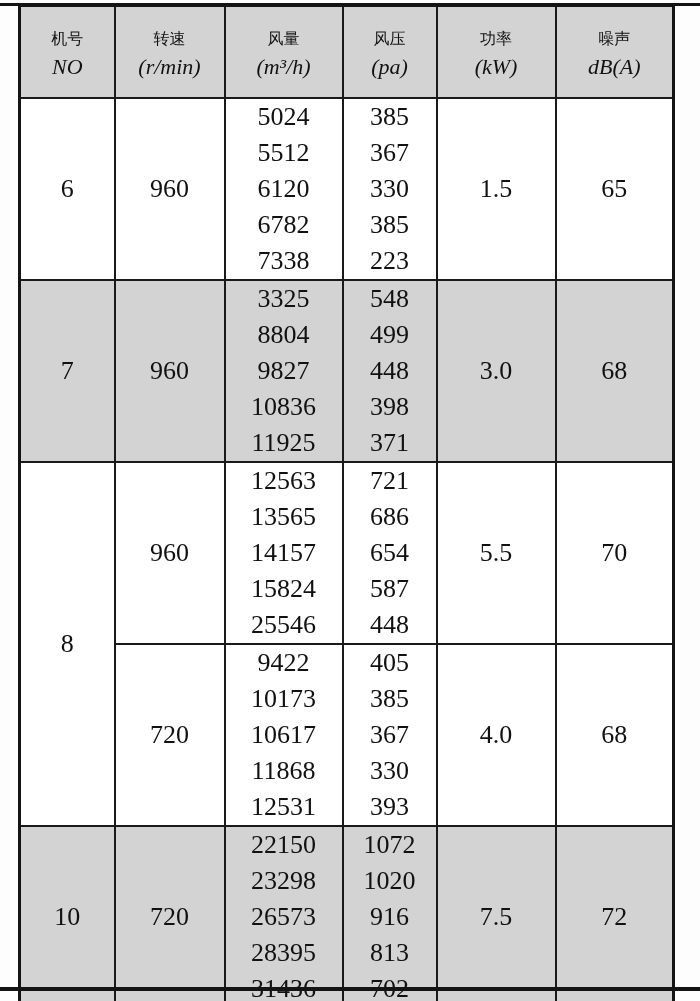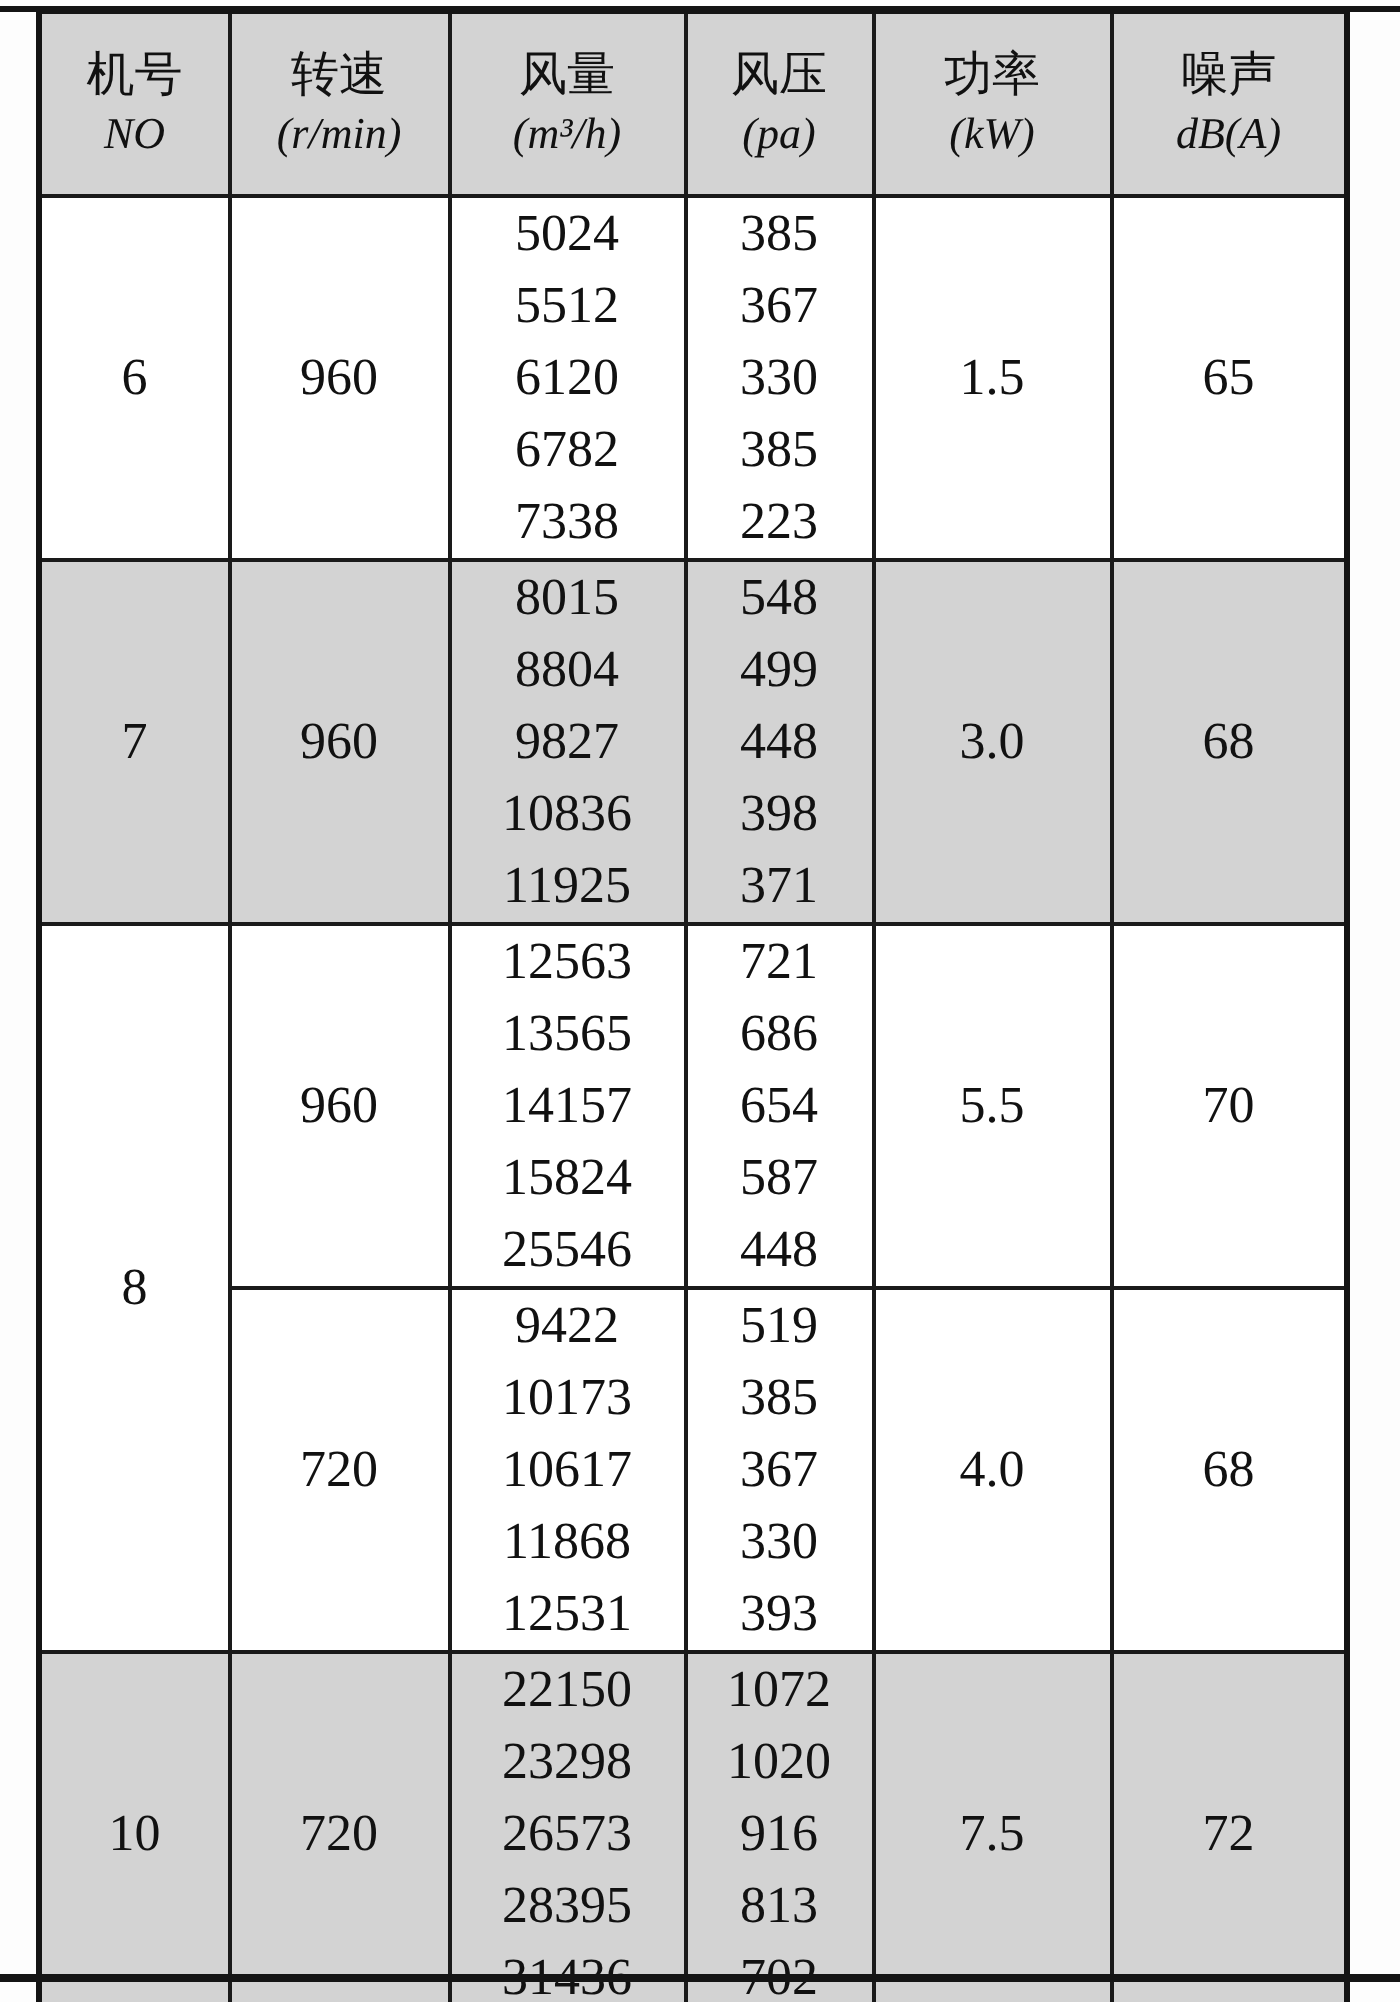--- a/index.html
+++ b/index.html
@@ -24,21 +24,21 @@
   }
   tr.hrow{height:92px;}
   tr.r6{height:182px;}
   tr.r7{height:176px;}
   tr.r8a{height:176px;}
   tr.r8b{height:180px;}
   tr.r10{height:172px;}
   .gray{background:#d3d3d3;}
   .white{background:#ffffff;}
   th{background:#d3d3d3;}
-  .h-cjk{font-size:24px;line-height:29px;font-family:Liberation Serif, serif;}
+  .h-cjk{font-size:16px;line-height:29px;font-family:Liberation Serif, serif;}
   .h-unit{font-size:22px;line-height:27px;font-style:italic;}
   td{font-size:26px;}
   .vline{line-height:36px;font-size:26px;}
 </style>
 </head>
 <body>
 
 <div class="rule" id="top-rule"></div>
 
 <table class="spec">
@@ -98,21 +98,21 @@
         <div class="vline">223</div>
       </td>
       <td>1.5</td>
       <td>65</td>
     </tr>
 
     <tr class="r7 gray">
       <td class="gray">7</td>
       <td class="gray">960</td>
       <td class="gray">
-        <div class="vline">8015</div>
+        <div class="vline">3325</div>
         <div class="vline">8804</div>
         <div class="vline">9827</div>
         <div class="vline">10836</div>
         <div class="vline">11925</div>
       </td>
       <td class="gray">
         <div class="vline">548</div>
         <div class="vline">499</div>
         <div class="vline">448</div>
         <div class="vline">398</div>
@@ -146,21 +146,21 @@
     <tr class="r8b white">
       <td>720</td>
       <td>
         <div class="vline">9422</div>
         <div class="vline">10173</div>
         <div class="vline">10617</div>
         <div class="vline">11868</div>
         <div class="vline">12531</div>
       </td>
       <td>
-        <div class="vline">519</div>
+        <div class="vline">405</div>
         <div class="vline">385</div>
         <div class="vline">367</div>
         <div class="vline">330</div>
         <div class="vline">393</div>
       </td>
       <td>4.0</td>
       <td>68</td>
     </tr>
 
     <tr class="r10 gray">

